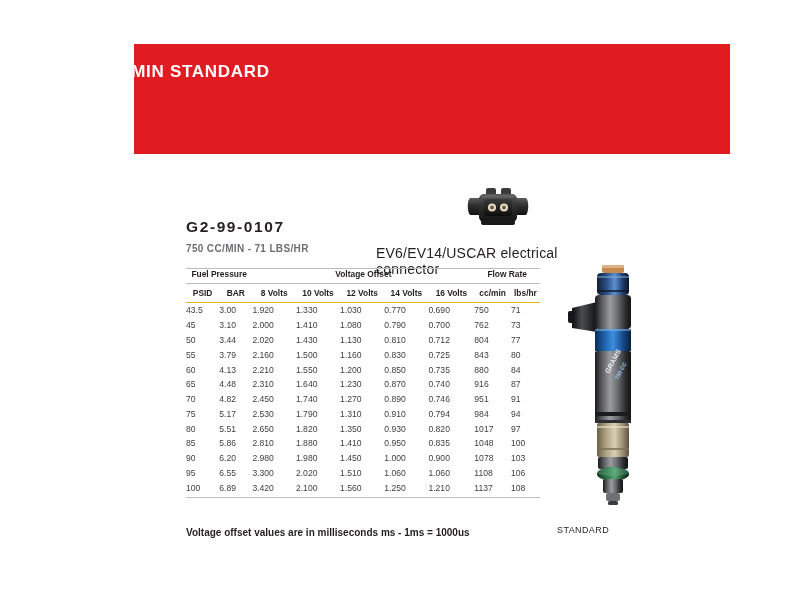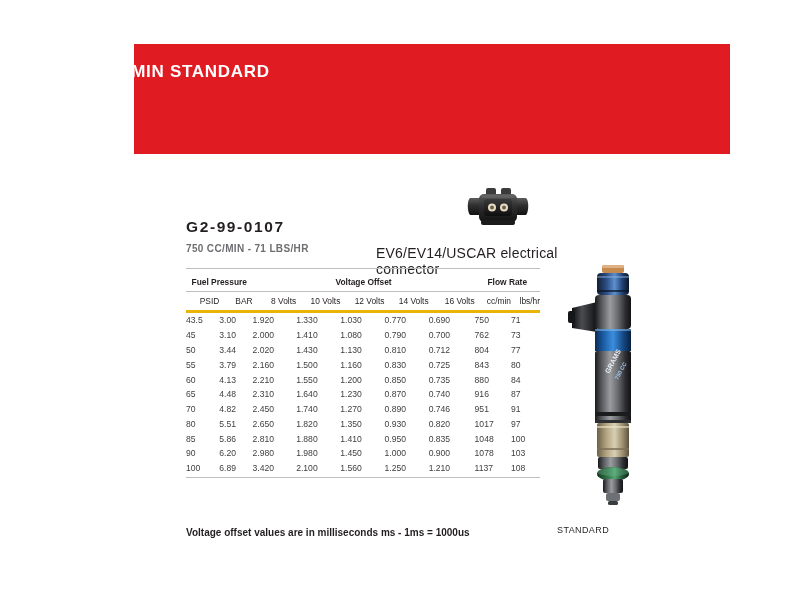--- a/index.html
+++ b/index.html
@@ -89,32 +89,32 @@
   }
   table.flow {
     border-collapse: collapse;
     width: 354px;
     font-size: 8.6px;
     color: #231f20;
   }
   table.flow tr.group-head th {
     font-size: 8.4px;
     font-weight: bold;
-    padding: 8px 0 4px 0;
+    padding: 0 0 4px 0;
     border-bottom: 1px solid #bcbec0;
     border-top: 1px solid #bcbec0;
     text-align: center;
     white-space: nowrap;
   }
   table.flow tr.col-head th {
     font-size: 8.4px;
-    font-weight: normal;
+    font-weight: bold;
     padding: 4px 0 4px 0;
-    border-bottom: 3px solid #eab308;
-    text-align: right;
+    border-bottom: 1px solid #eab308;
+    text-align: center;
     white-space: nowrap;
   }
   table.flow tbody td {
     padding: 2.4px 0;
     text-align: left;
     white-space: nowrap;
     color: #414042;
   }
   table.flow tbody tr:last-child td {
     border-bottom: 1px solid #bcbec0;
@@ -298,20 +298,31 @@
           <td class="c1">4.82</td>
           <td class="c2">2.450</td>
           <td class="c3">1.740</td>
           <td class="c4">1.270</td>
           <td class="c5">0.890</td>
           <td class="c6">0.746</td>
           <td class="c7">951</td>
           <td class="c8">91</td>
         </tr>
         <tr>
+          <td class="c0">75</td>
+          <td class="c1">5.17</td>
+          <td class="c2">2.530</td>
+          <td class="c3">1.790</td>
+          <td class="c4">1.310</td>
+          <td class="c5">0.910</td>
+          <td class="c6">0.794</td>
+          <td class="c7">984</td>
+          <td class="c8">94</td>
+        </tr>
+        <tr>
           <td class="c0">80</td>
           <td class="c1">5.51</td>
           <td class="c2">2.650</td>
           <td class="c3">1.820</td>
           <td class="c4">1.350</td>
           <td class="c5">0.930</td>
           <td class="c6">0.820</td>
           <td class="c7">1017</td>
           <td class="c8">97</td>
         </tr>
@@ -329,20 +340,31 @@
         <tr>
           <td class="c0">90</td>
           <td class="c1">6.20</td>
           <td class="c2">2.980</td>
           <td class="c3">1.980</td>
           <td class="c4">1.450</td>
           <td class="c5">1.000</td>
           <td class="c6">0.900</td>
           <td class="c7">1078</td>
           <td class="c8">103</td>
+        </tr>
+        <tr>
+          <td class="c0">95</td>
+          <td class="c1">6.55</td>
+          <td class="c2">3.300</td>
+          <td class="c3">2.020</td>
+          <td class="c4">1.510</td>
+          <td class="c5">1.060</td>
+          <td class="c6">1.060</td>
+          <td class="c7">1108</td>
+          <td class="c8">106</td>
         </tr>
         <tr>
           <td class="c0">100</td>
           <td class="c1">6.89</td>
           <td class="c2">3.420</td>
           <td class="c3">2.100</td>
           <td class="c4">1.560</td>
           <td class="c5">1.250</td>
           <td class="c6">1.210</td>
           <td class="c7">1137</td>

